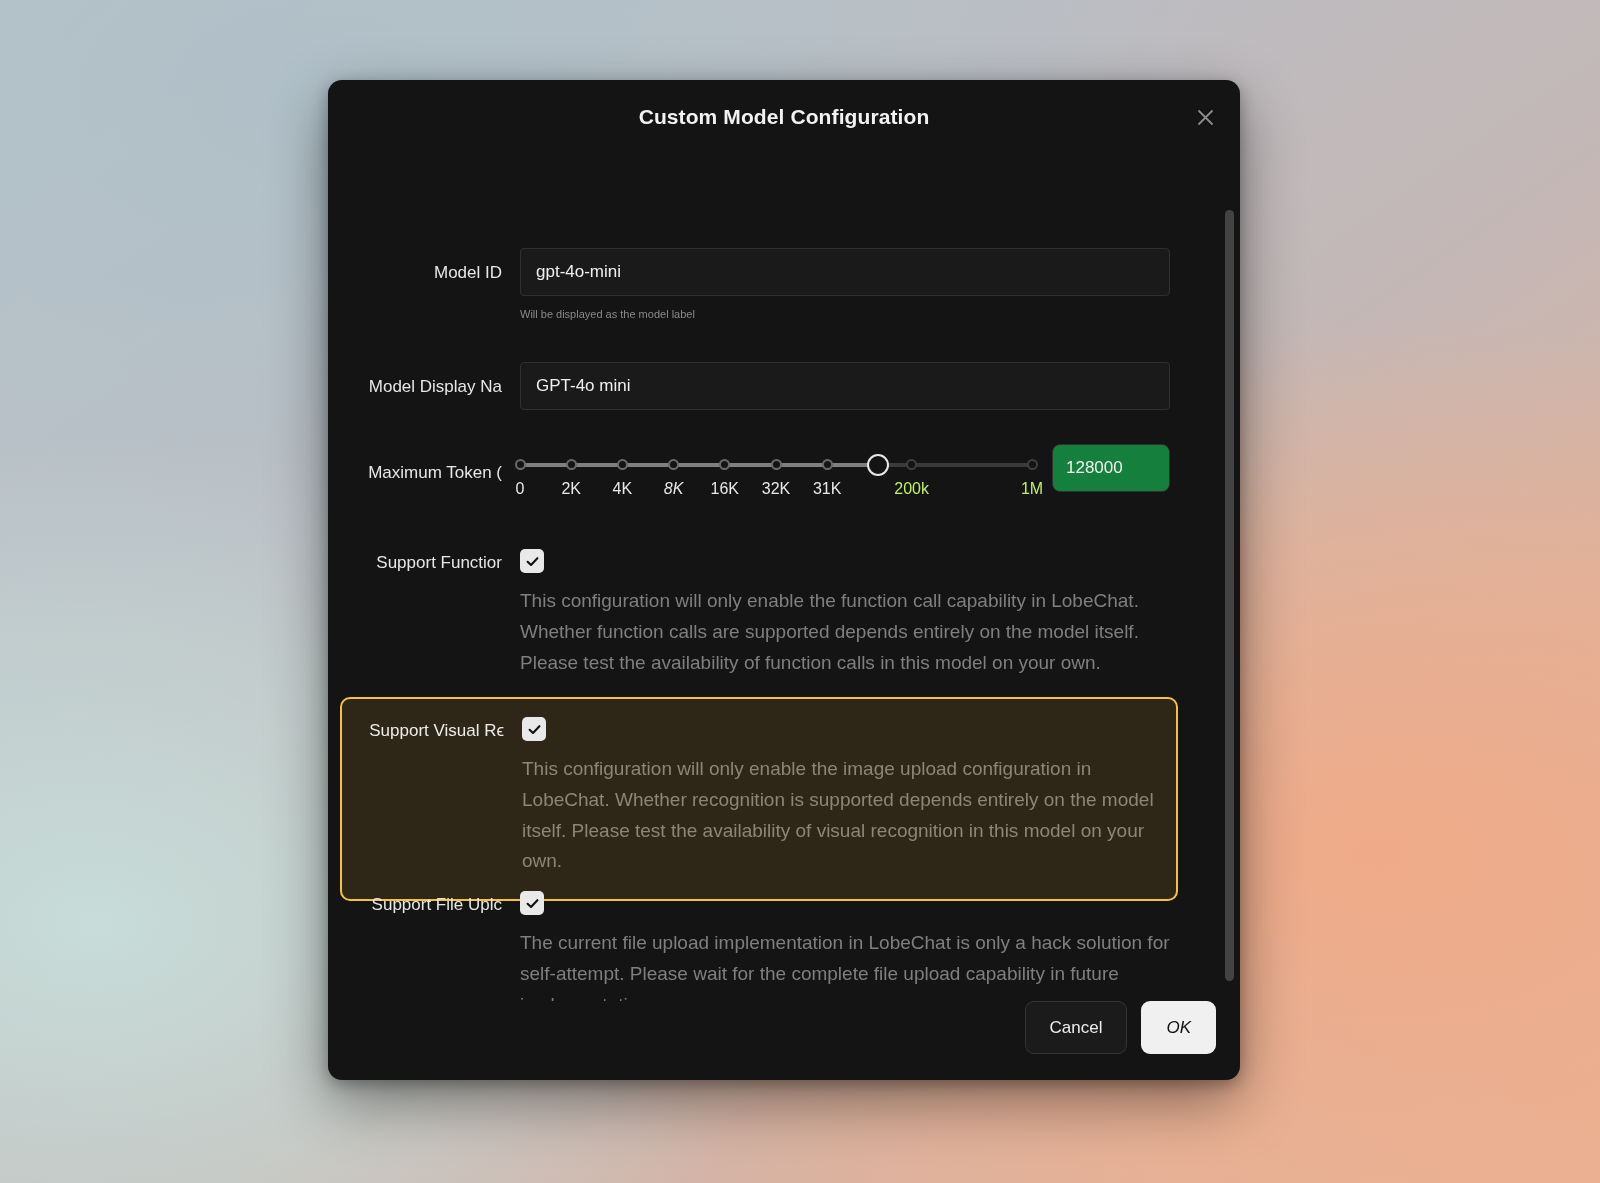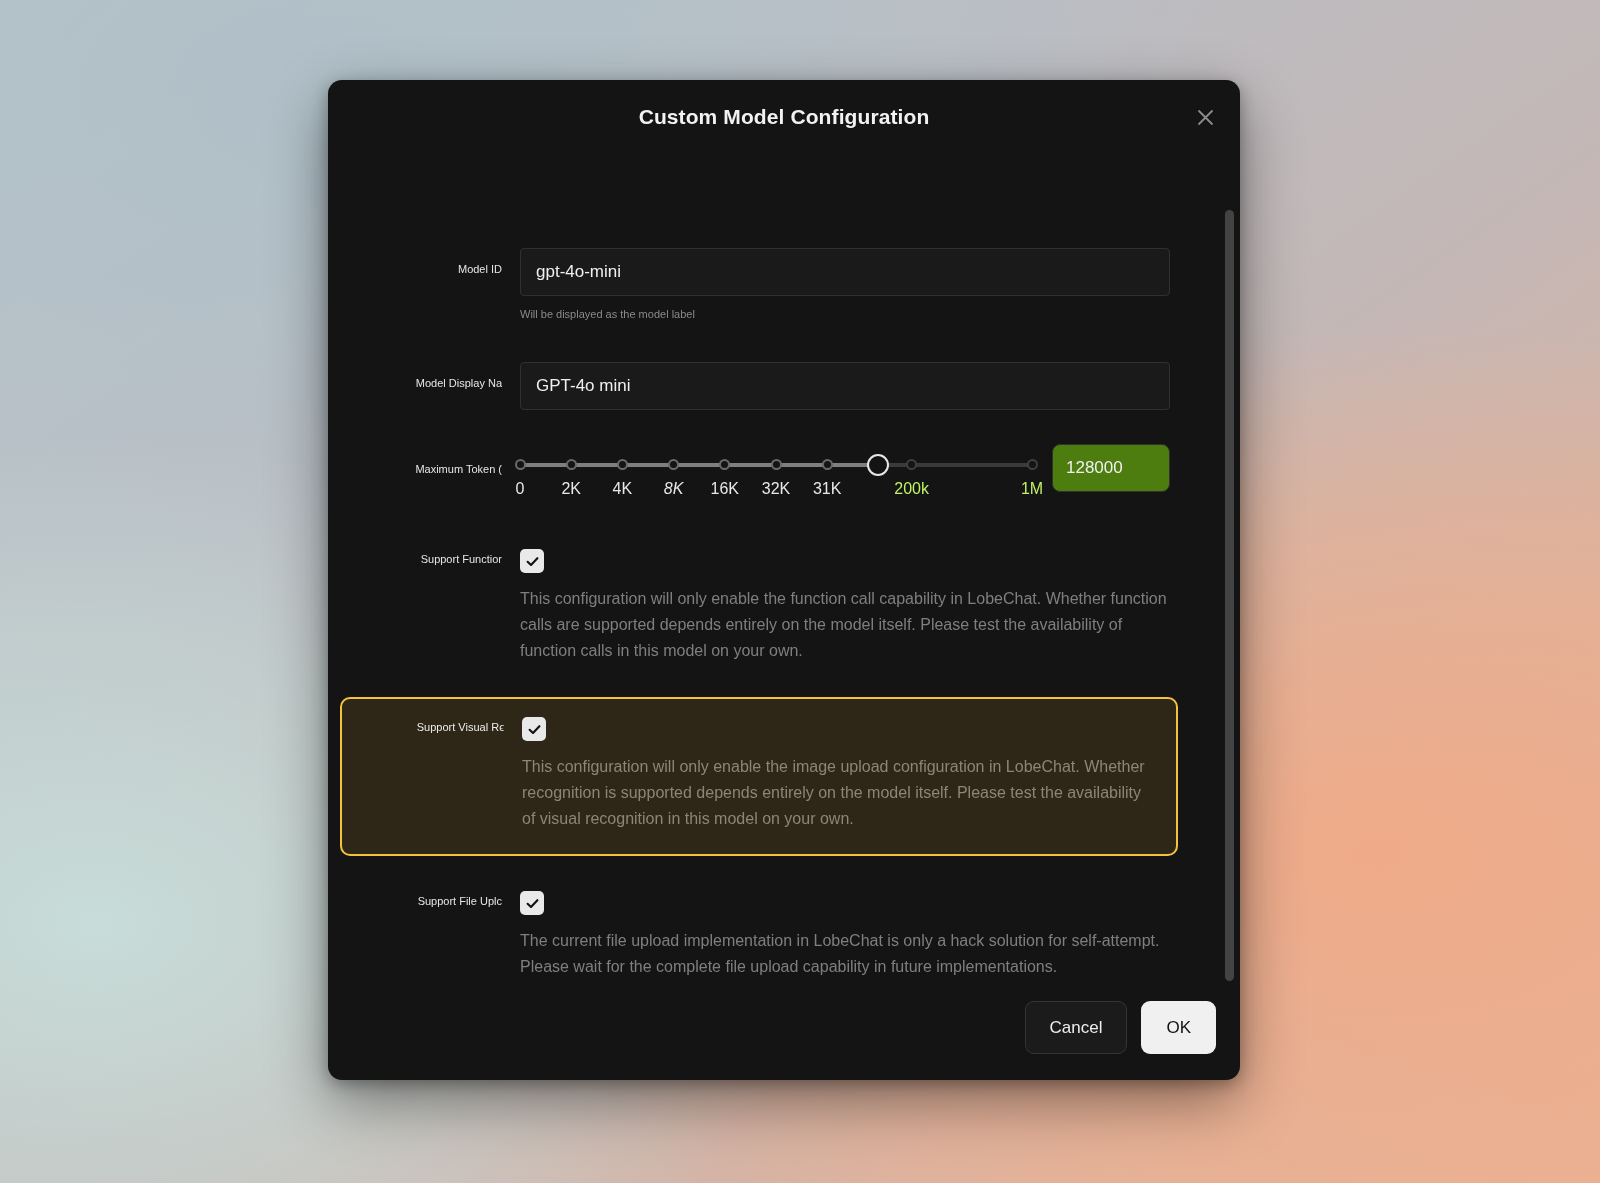--- a/index.html
+++ b/index.html
@@ -106,21 +106,21 @@
     padding: 0 70px 0 20px;
     position: relative;
   }
 
   .row-label {
     flex: 0 0 172px;
     width: 172px;
     text-align: right;
     padding-right: 18px;
     color: #e6e6e6;
-    font-size: 11px;
+    font-size: 17px;
     white-space: nowrap;
     overflow: hidden;
     line-height: 1;
   }
 
   .row-control {
     flex: 1 1 auto;
     min-width: 0;
   }
 
@@ -227,21 +227,21 @@
     font-size: 16px;
     color: #e8e8e8;
     white-space: nowrap;
   }
   .mark-label.dim { color: #bef264; }
 
   .num-input {
     flex: 0 0 118px;
     width: 118px;
     height: 48px;
-    background: #4d7c0f;
+    background: #15803d;
     border: 1px solid #303030;
     border-radius: 8px;
     color: #f0f0f0;
     font-family: "Liberation Sans", sans-serif;
     font-size: 17px;
     padding: 16px 13px;
     outline: none;
   }
 
   
@@ -253,21 +253,21 @@
     display: inline-flex;
     align-items: center;
     justify-content: center;
     cursor: pointer;
   }
   .checkbox svg { display: block; }
 
   .check-desc {
     margin-top: 13px;
     color: #7f7f7f;
-    font-size: 16px;
+    font-size: 19px;
     line-height: 1.62;
     max-width: 650px;
   }
 
   
   .highlight-box {
     background: #2e2717;
     border: 2px solid #f5c33b;
     border-radius: 10px;
     padding: 18px 20px 22px 20px;
@@ -301,20 +301,21 @@
   .btn-cancel {
     background: #1b1b1b;
     border-color: #343434;
     color: #ededed;
     min-width: 100px;
   }
   .btn-ok {
     background: #f0f0f0;
     color: #131313;
     min-width: 68px;
+    font-style: italic;
   }
 </style>
 </head>
 <body>
 
 <div class="dialog">
 
   <div class="dialog-header">
     <div class="dialog-title">Custom Model Configuration</div>
     <div class="close-btn">

